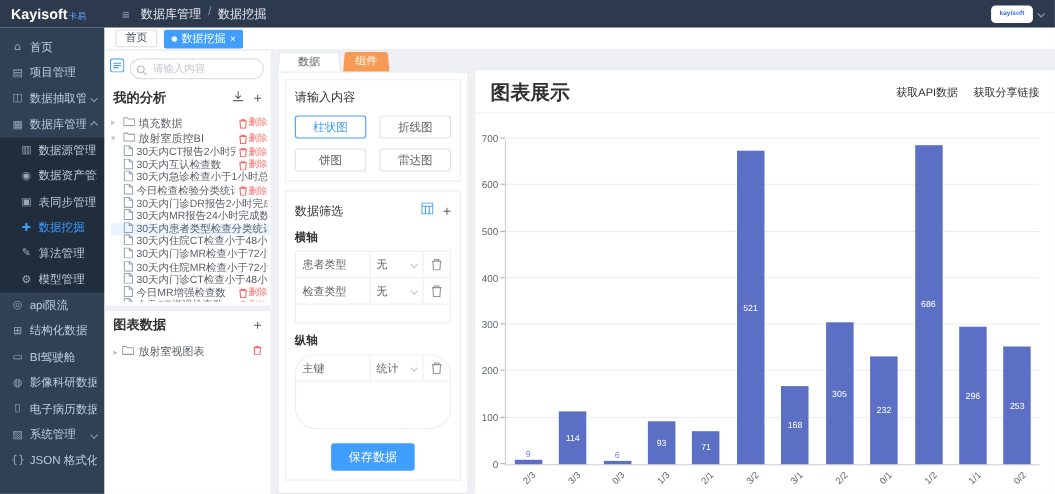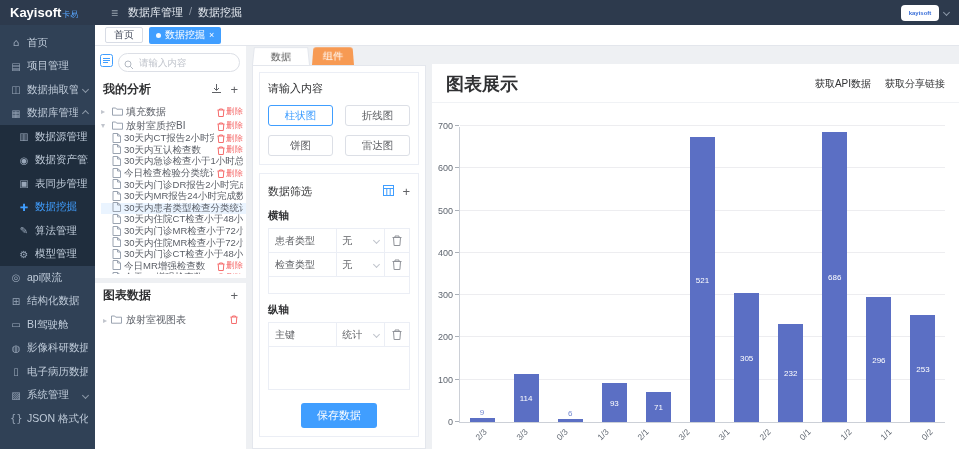--- a/index.html
+++ b/index.html
@@ -88,21 +88,21 @@
   .cbox-title { font-size:11px; color:#303133; margin-bottom:9px; }
   .type-grid { display:grid; grid-template-columns:1fr 1fr; gap:9px 12px; }
   .type-btn { height:21px; border:1px solid #dcdfe6; border-radius:3px; background:#fff;
               font-size:10.5px; color:#606266; display:flex; align-items:center; justify-content:center;
               cursor:pointer; }
   .type-btn.selected { border-color:#409eff; color:#409eff; }
   .filter-head { display:flex; align-items:center; margin-bottom:2px; }
   .filter-head .cbox-title { margin-bottom:0; }
   .axis-label { font-size:10.5px; color:#303133; font-weight:bold; margin:9px 0 5px; }
   .rows-box { border:1px solid #ebeef5; height:66px; overflow:hidden; }
-  .rows-box.y { height:68px; }
+  .rows-box.y { height:68px;border-radius:19px; }
   .f-row { display:flex; height:24px; border-bottom:1px solid #ebeef5; }
   .f-field { flex:1.5; border-right:1px solid #ebeef5; display:flex; align-items:center;
              padding:0 6px; font-size:10px; color:#606266; overflow:hidden; white-space:nowrap; }
   .f-agg { flex:1; border-right:1px solid #ebeef5; display:flex; align-items:center;
            justify-content:space-between; padding:0 5px; font-size:10px; color:#606266; }
   .f-agg .chev { border-color:#c0c4cc; }
   .f-trash { width:24px; display:flex; align-items:center; justify-content:center; cursor:pointer; }
   .save-btn { display:block; margin:13px auto 0; background:#409eff; color:#fff; border:none;
               border-radius:3px; font-size:11px; padding:5px 16px; cursor:pointer; }
 
@@ -556,20 +556,25 @@
                 <div class="bar" style="height: 30px; background: rgb(91, 111, 196);">
                   <span class="bar-label">71</span>
                 </div>
               </div>
               <div class="slot">
                 <div class="bar" style="height: 285px; background: rgb(91, 111, 196);">
                   <span class="bar-label">521</span>
                 </div>
               </div>
               <div class="slot">
+                <div class="bar" style="height: 71px; background: rgb(91, 111, 196);">
+                  <span class="bar-label">168</span>
+                </div>
+              </div>
+              <div class="slot">
                 <div class="bar" style="height: 129px; background: rgb(91, 111, 196);">
                   <span class="bar-label">305</span>
                 </div>
               </div>
               <div class="slot">
                 <div class="bar" style="height: 98px; background: rgb(91, 111, 196);">
                   <span class="bar-label">232</span>
                 </div>
               </div>
               <div class="slot">

